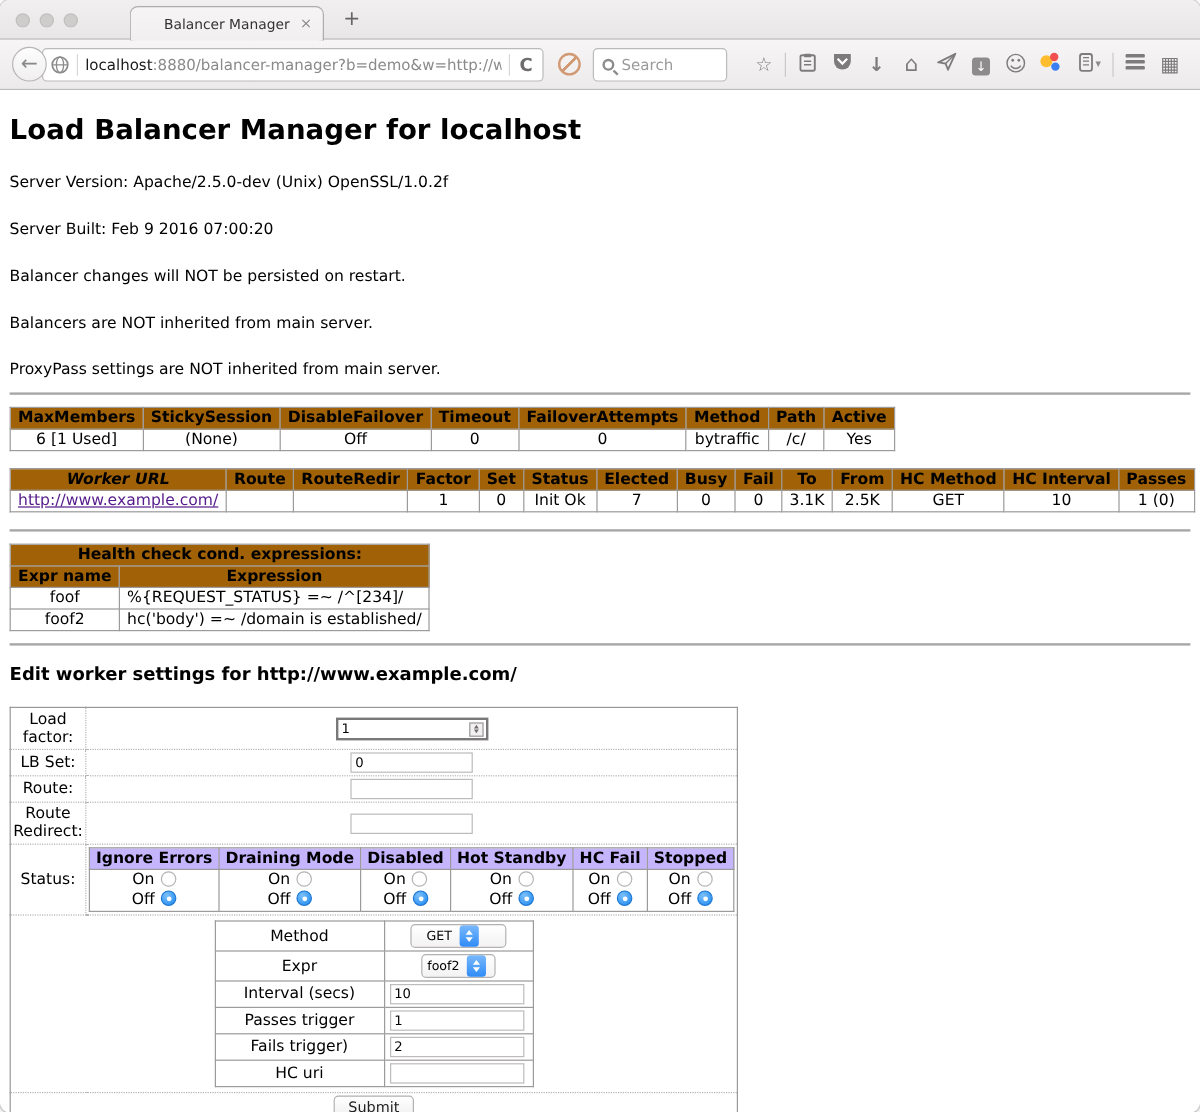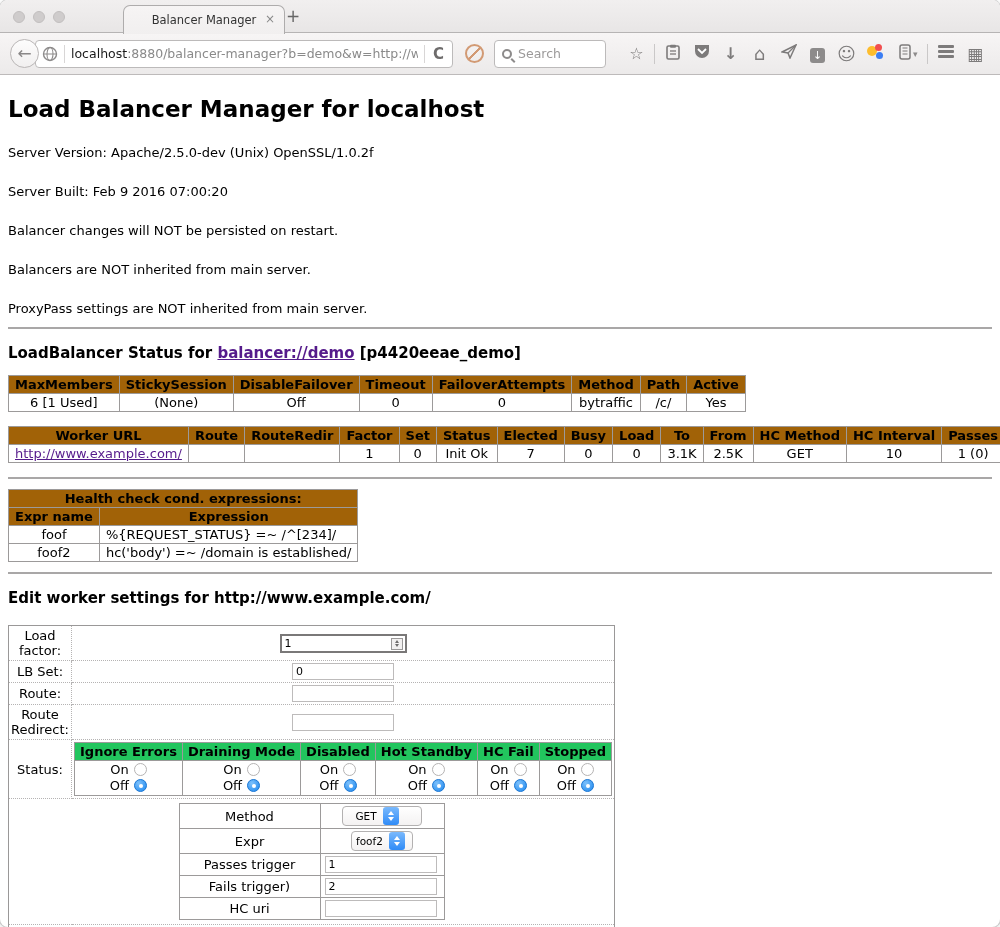--- a/index.html
+++ b/index.html
@@ -8,21 +8,21 @@
 
   .window { width:1000px; height:927px; border-radius:8px; overflow:hidden;
             box-shadow:0 0 0 1px rgba(0,0,0,.15), 0 2px 8px rgba(0,0,0,.15);
             background:#fff; position:relative; }
 
   
   .tabbar { height:33px; background:linear-gradient(#f1efef,#e8e6e6); position:relative;
             border-bottom:1px solid #b6b4b4; }
   .traffic { position:absolute; left:13px; top:11px; display:flex; gap:8px; }
   .dot { width:12px; height:12px; border-radius:50%; background:#cfcccc; border:1px solid #c2bfbf; }
-  .tab { position:absolute; left:123px; top:5px; width:162px; height:29px;
+  .tab { position:absolute; left:108px; top:5px; width:162px; height:29px;
          background:linear-gradient(#f6f4f4,#f1efef); border:1px solid #aeacac; border-bottom:none;
          border-radius:7px 7px 0 0; z-index:2; display:flex; align-items:center; justify-content:center;
          font-size:11.5px; color:#333; }
   .tab-close { position:absolute; right:9px; top:7px; color:#888; font-size:12px; line-height:12px; cursor:default; }
   .newtab { position:absolute; left:286px; top:6px; font-size:17px; color:#666; }
 
   
   .toolbar { height:42px; background:linear-gradient(#f7f5f5,#eceaea); border-bottom:1px solid #bdbaba;
              display:flex; align-items:center; padding:0 10px; }
   .backbtn { width:29px; height:29px; border-radius:50%; border:1px solid #b9b6b6;
@@ -84,21 +84,21 @@
   .numwrap { position:relative; display:inline-block; }
   .numwrap input { width:127px; padding-right:19px; border:2px solid #7a7878; height:19px; }
   .spin { position:absolute; right:4px; top:4px; width:12px; height:12px; border:1px solid #9a9898;
           background:#f2f0f0; display:flex; flex-direction:column; align-items:center; justify-content:center; gap:1px; }
   .spin i { width:0; height:0; border-left:2.5px solid transparent; border-right:2.5px solid transparent; }
   .spin .up { border-bottom:3px solid #6e6c6c; }
   .spin .dn { border-top:3px solid #6e6c6c; }
 
   table.st { border-collapse:collapse; width:100%; font-size:13px; }
   table.st th, table.st td { border:1px solid #9c9a9a; text-align:center; padding:1px 5px; }
-  table.st th { background:#22c55e; white-space:nowrap; }
+  table.st th { background:#c4b5fd; white-space:nowrap; }
   .rl { line-height:16px; white-space:nowrap; }
   .radio { display:inline-block; width:13px; height:13px; border-radius:50%; vertical-align:-2px; margin-left:5px;
            background:#fff; border:1px solid #b5b3b3; position:relative; }
   .radio.on { background:radial-gradient(circle at 35% 30%, #7cc0fb, #1d88ef); border:1px solid #1d78d4; }
   .radio.on::after { content:""; position:absolute; left:4px; top:4px; width:4px; height:4px; background:#fff; border-radius:50%; }
 
   table.hp { border-collapse:collapse; margin:2px auto; font-size:13px; width:266px; }
   table.hp th, table.hp td { border:1px solid #9c9a9a; text-align:center; padding:2px 4px; height:19px; }
   table.hp th { background:#d9d7d7; }
   table.hp td.vcell { width:124px; }
@@ -204,21 +204,20 @@
     <div class="info">
       <div>Server Version: Apache/2.5.0-dev (Unix) OpenSSL/1.0.2f</div>
       <div>Server Built: Feb 9 2016 07:00:20</div>
       <div>Balancer changes will NOT be persisted on restart.</div>
       <div>Balancers are NOT inherited from main server.</div>
       <div>ProxyPass settings are NOT inherited from main server.</div>
     </div>
 
     <hr>
 
-    <h3><span>LoadBalancer Status for </span><a class="plink">balancer://demo</a><span> [p4420eeae_demo]</span></h3>
 
     <table class="t">
       <tbody>
       <tr>
         <th>MaxMembers</th>
         <th>StickySession</th>
         <th>DisableFailover</th>
         <th>Timeout</th>
         <th>FailoverAttempts</th>
         <th>Method</th>
@@ -234,29 +233,29 @@
         <td>bytraffic</td>
         <td>/c/</td>
         <td>Yes</td>
       </tr>
       </tbody>
     </table>
 
     <table class="t" style="width:960px;">
       <tbody>
       <tr>
-        <th style="width:165px;">Worker URL</th>
+        <th style="width:165px;font-style:italic;">Worker URL</th>
         <th>Route</th>
         <th>RouteRedir</th>
         <th>Factor</th>
         <th>Set</th>
         <th>Status</th>
         <th>Elected</th>
         <th>Busy</th>
-        <th>Load</th>
+        <th>Fail</th>
         <th>To</th>
         <th>From</th>
         <th>HC Method</th>
         <th>HC Interval</th>
         <th>Passes</th>
 
       </tr>
       <tr>
         <td class="left"><a class="plink">http://www.example.com/</a></td>
         <td></td>
@@ -394,20 +393,26 @@
                 <span class="sel" style="width:62px;">
                   <span class="stext" style="padding-left:4px;min-width:28px;">foof2</span>
                   <span class="cap">
                           <i class="up"></i>
                           <i class="dn"></i>
                         </span>
                 </span>
               </td>
             </tr>
             <tr>
+              <td>Interval (secs)</td>
+              <td class="vcell">
+                      <input class="txt" value="10" style="">
+                    </td>
+            </tr>
+            <tr>
               <td>Passes trigger</td>
               <td class="vcell">
                       <input class="txt" value="1" style="">
                     </td>
             </tr>
             <tr>
               <td>Fails trigger)</td>
               <td class="vcell">
                       <input class="txt" value="2" style="">
                     </td>

